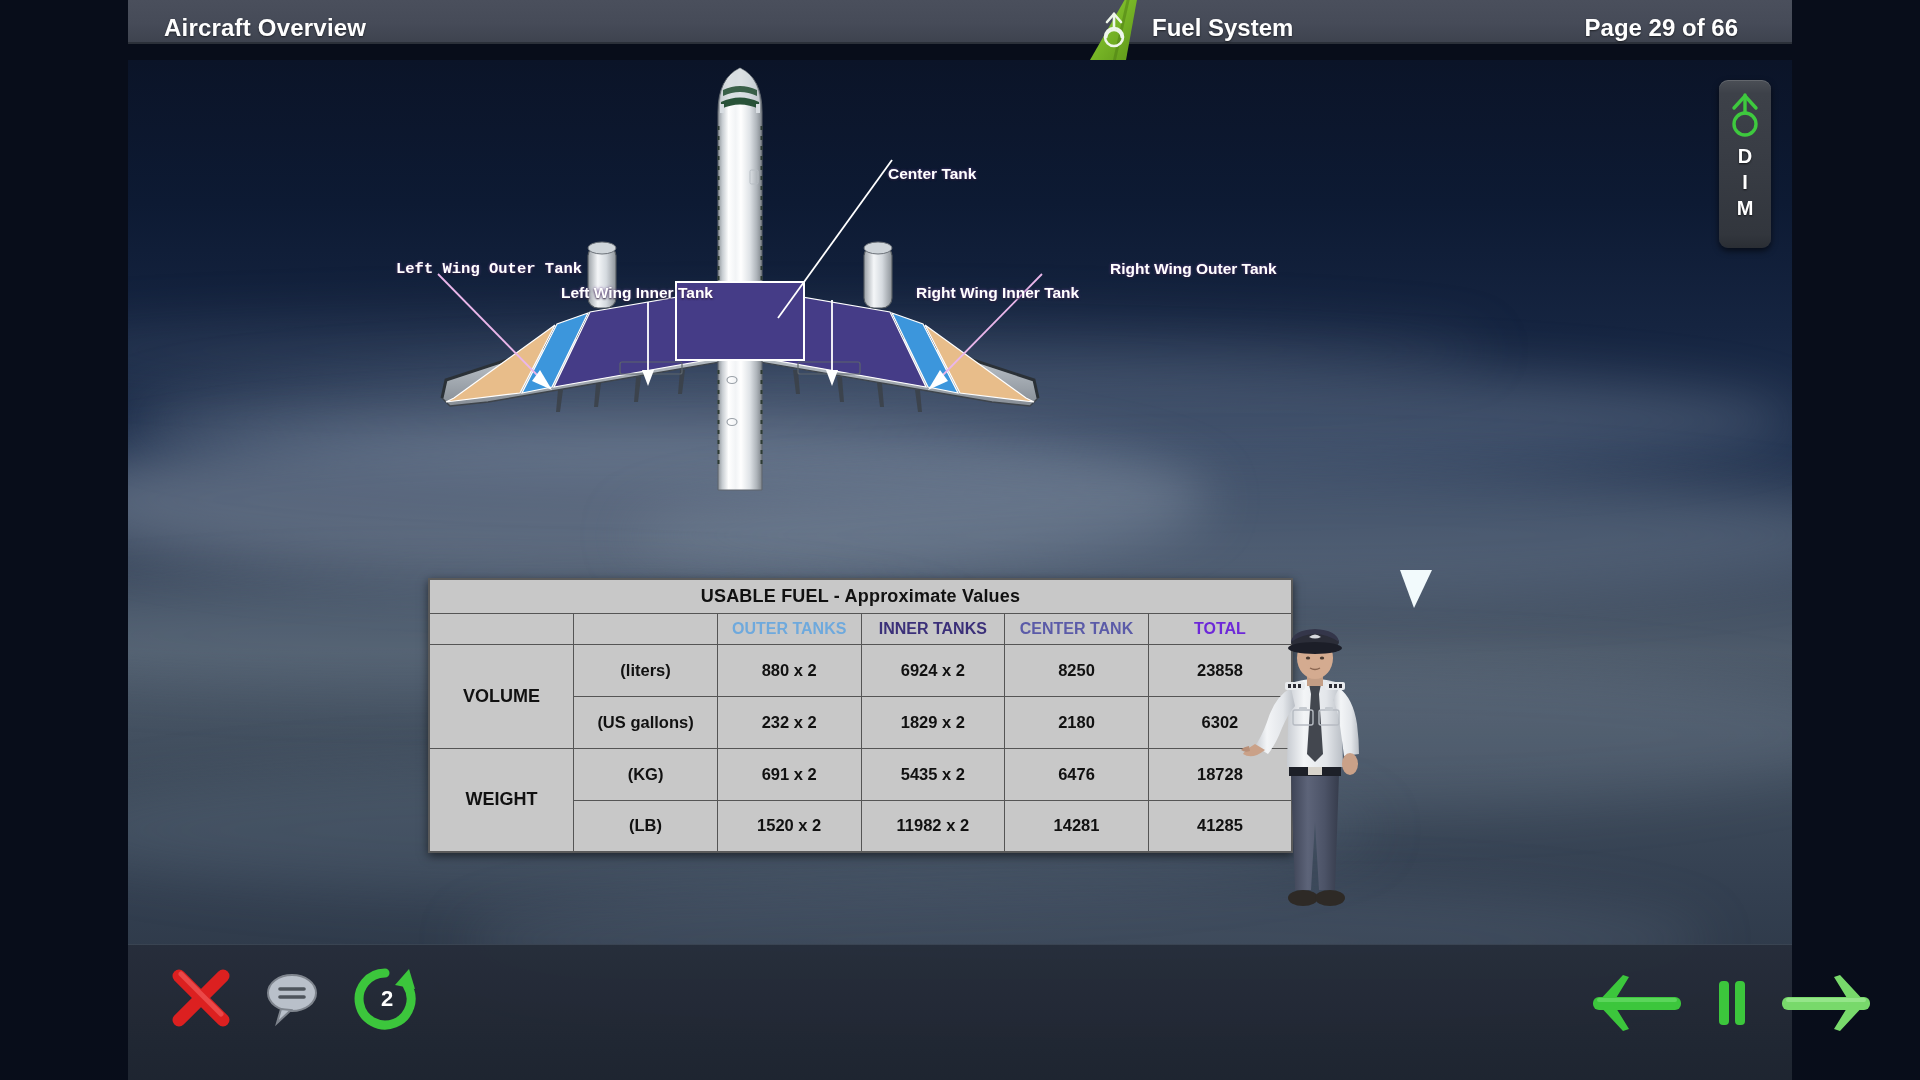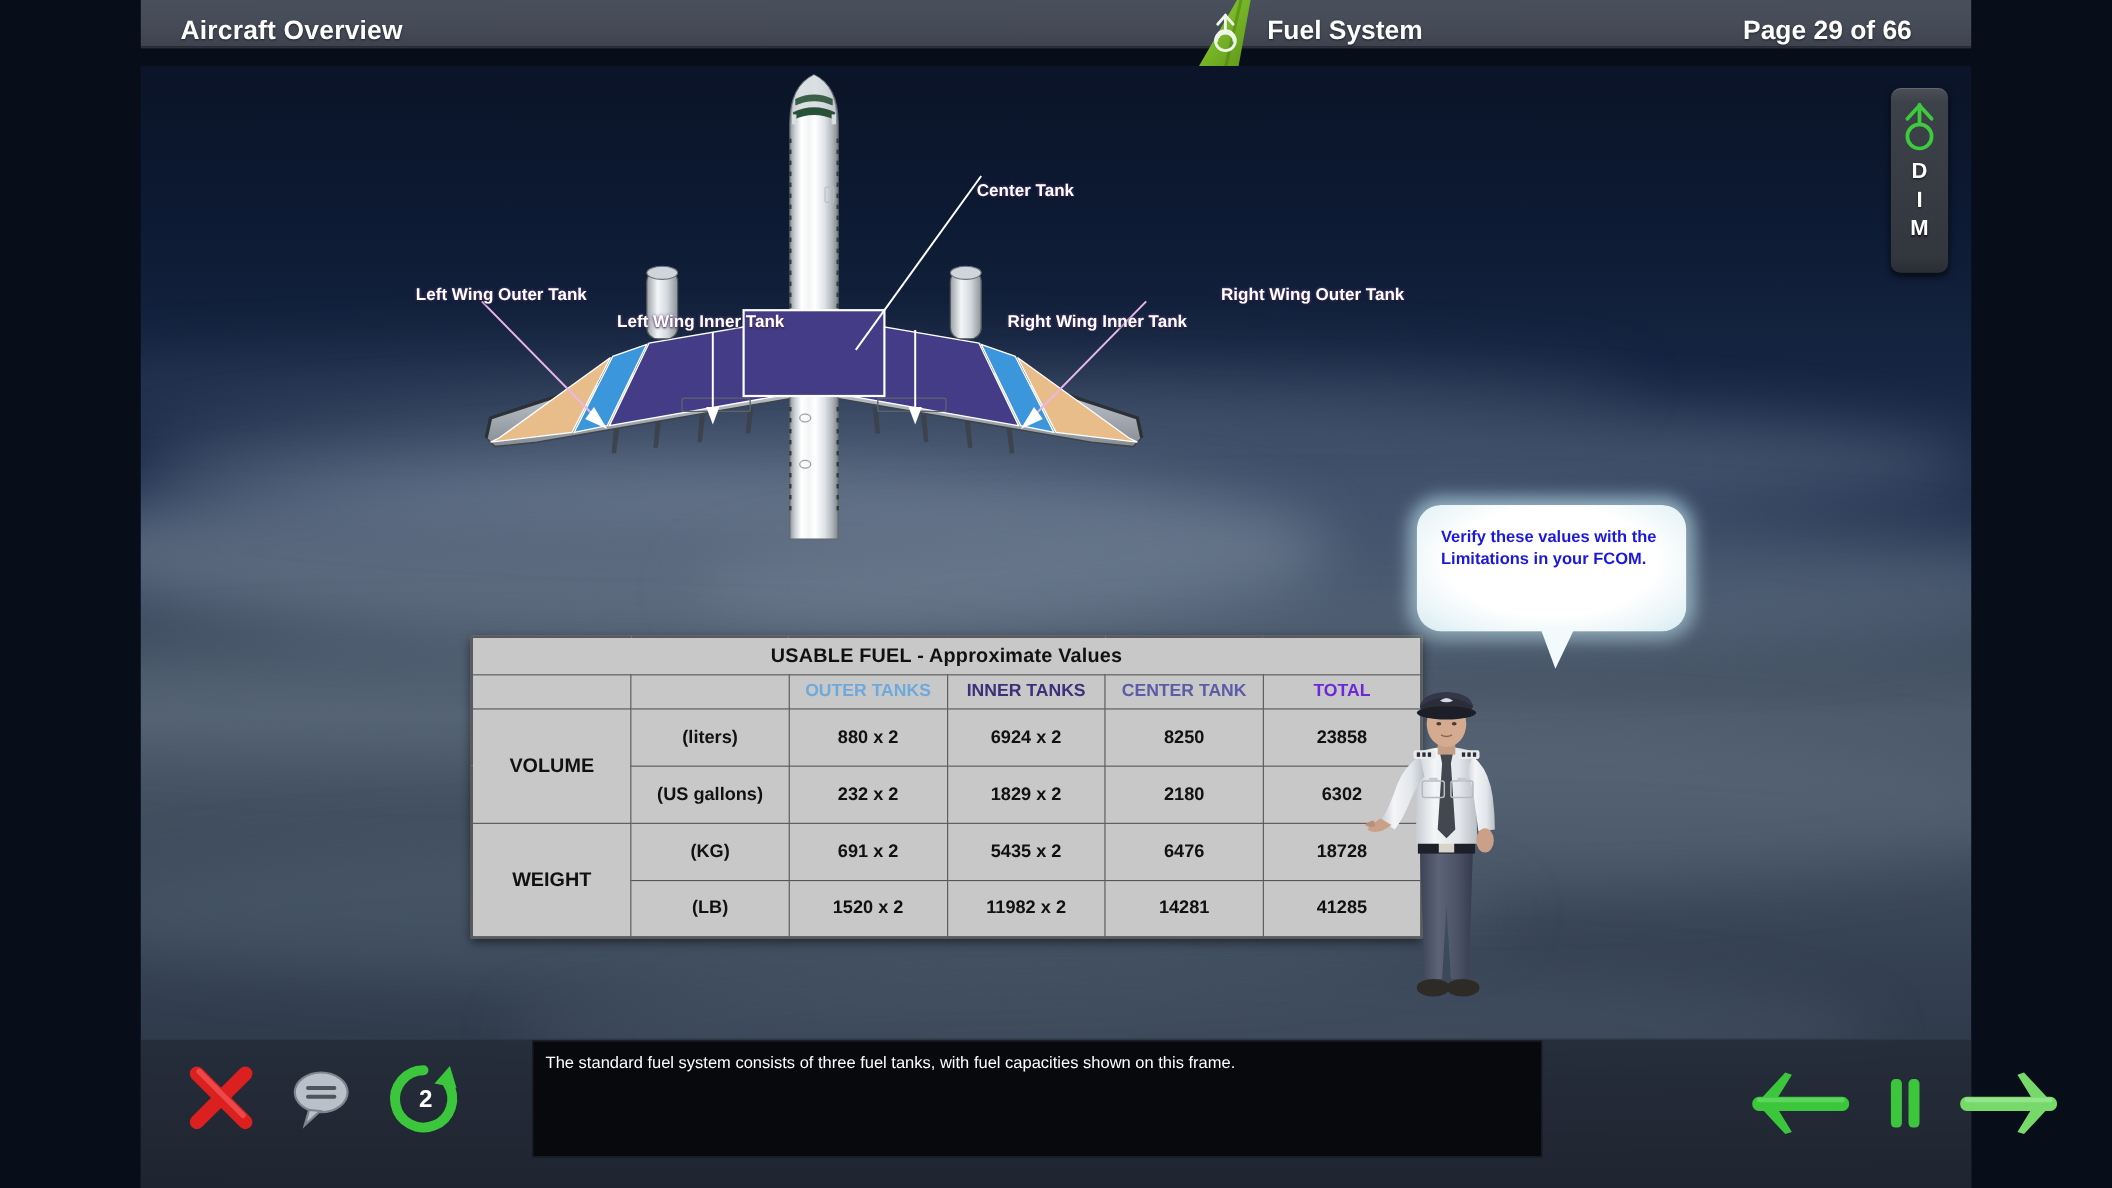--- a/index.html
+++ b/index.html
@@ -359,21 +359,21 @@
     <polygon points="452,336 446,320 458,320" fill="#ffffff"></polygon>
 
     <line x1="58" y1="224" x2="162" y2="330" stroke="#eab6ea" stroke-width="1.8"></line>
     <polygon points="172,340 152,331 160,320" fill="#ffffff"></polygon>
 
     <line x1="662" y1="224" x2="558" y2="330" stroke="#eab6ea" stroke-width="1.8"></line>
     <polygon points="548,340 568,331 560,320" fill="#ffffff"></polygon>
   </svg>
 
   <div class="calloutlbl" style="left:888px;  top:165px;">Center Tank</div>
-  <div class="calloutlbl" style="left:378px;  top:260px;">Left Wing Outer Tank</div>
+  <div class="calloutlbl" style="left:396px;  top:260px;font-family:Liberation Mono, monospace;">Left Wing Outer Tank</div>
   <div class="calloutlbl" style="left:561px;  top:284px;">Left Wing Inner Tank</div>
   <div class="calloutlbl" style="left:916px;  top:284px;">Right Wing Inner Tank</div>
   <div class="calloutlbl" style="left:1110px; top:260px;">Right Wing Outer Tank</div>
 
   <table id="fueltable">
     <tbody>
       <tr>
         <td class="ttitle" colspan="6">USABLE FUEL - Approximate Values</td>
       </tr>
       <tr>
@@ -413,23 +413,20 @@
         <td class="unit dat">(LB)</td>
         <td class="dat">1520 x 2</td>
         <td class="dat">11982 x 2</td>
         <td class="dat">14281</td>
         <td class="dat">41285</td>
       </tr>
     </tbody>
   </table>
 
 
-  <div id="bubble">
-    <div class="btxt">Verify these values with the Limitations in your FCOM.</div>
-  </div>
   <svg id="bubbletail" viewBox="0 0 36 40">
     <path d="M2 0 L34 0 L16 38 Z" fill="#f2fafc"></path>
   </svg>
 
   <svg id="pilot" viewBox="0 0 160 300">
     <defs>
       <linearGradient id="shirt" x1="0" y1="0" x2="1" y2="0">
         <stop offset="0%" stop-color="#c8ccd2"></stop>
         <stop offset="30%" stop-color="#f3f5f7"></stop>
         <stop offset="70%" stop-color="#e3e6ea"></stop>
@@ -536,17 +533,14 @@
 
     <svg class="ctrlicon" style="left:1650px; top:24px; width:110px; height:68px;" viewBox="0 0 110 68">
       <g fill="#78d96b">
         <rect x="4" y="28" width="88" height="13" rx="6"></rect>
         <path d="M88 34 L62 6 L56 8 L72 34 L56 60 L62 62 Z"></path>
       </g>
       <rect x="8" y="29" width="80" height="4" rx="2" fill="#a6ec9c" opacity=".6"></rect>
     </svg>
   </div>
 
-  <div id="capbox">
-    <div class="captxt">The standard fuel system consists of three fuel tanks, with fuel capacities shown on this frame.</div>
-  </div>
 
 </div>
 
 </body></html>

